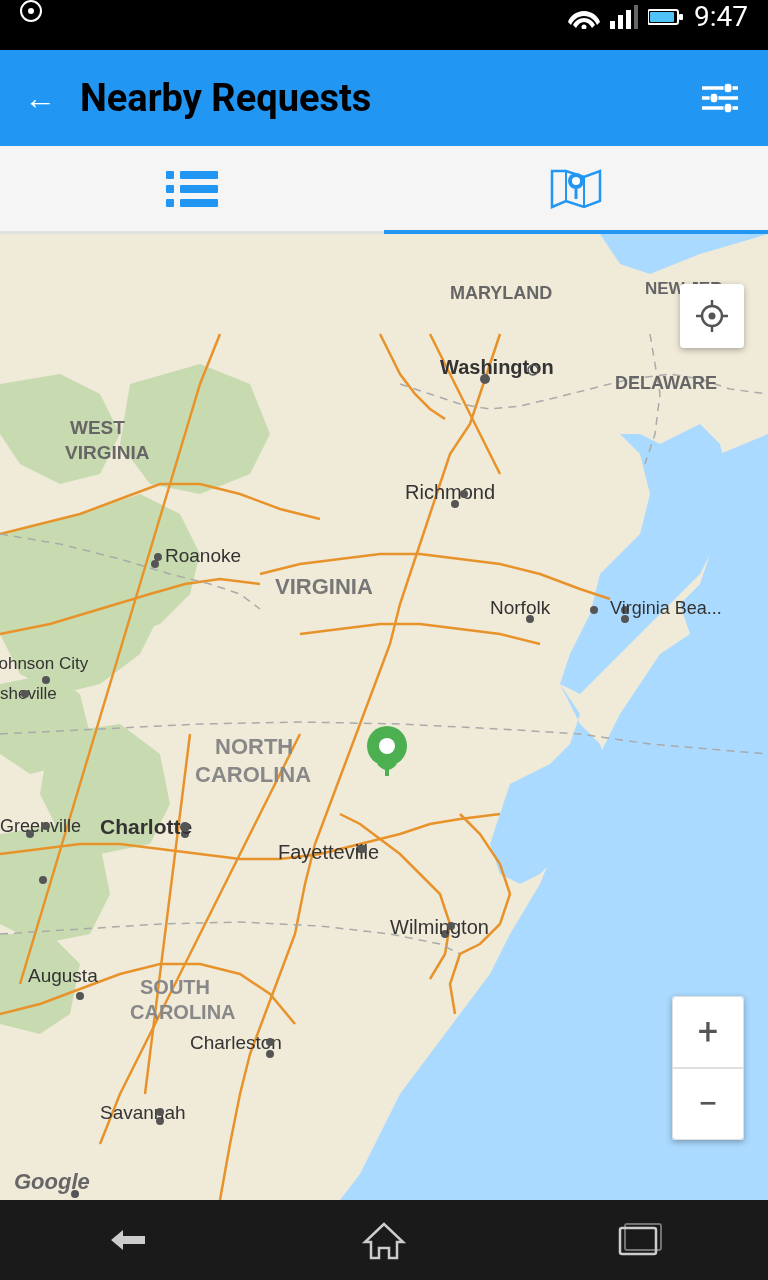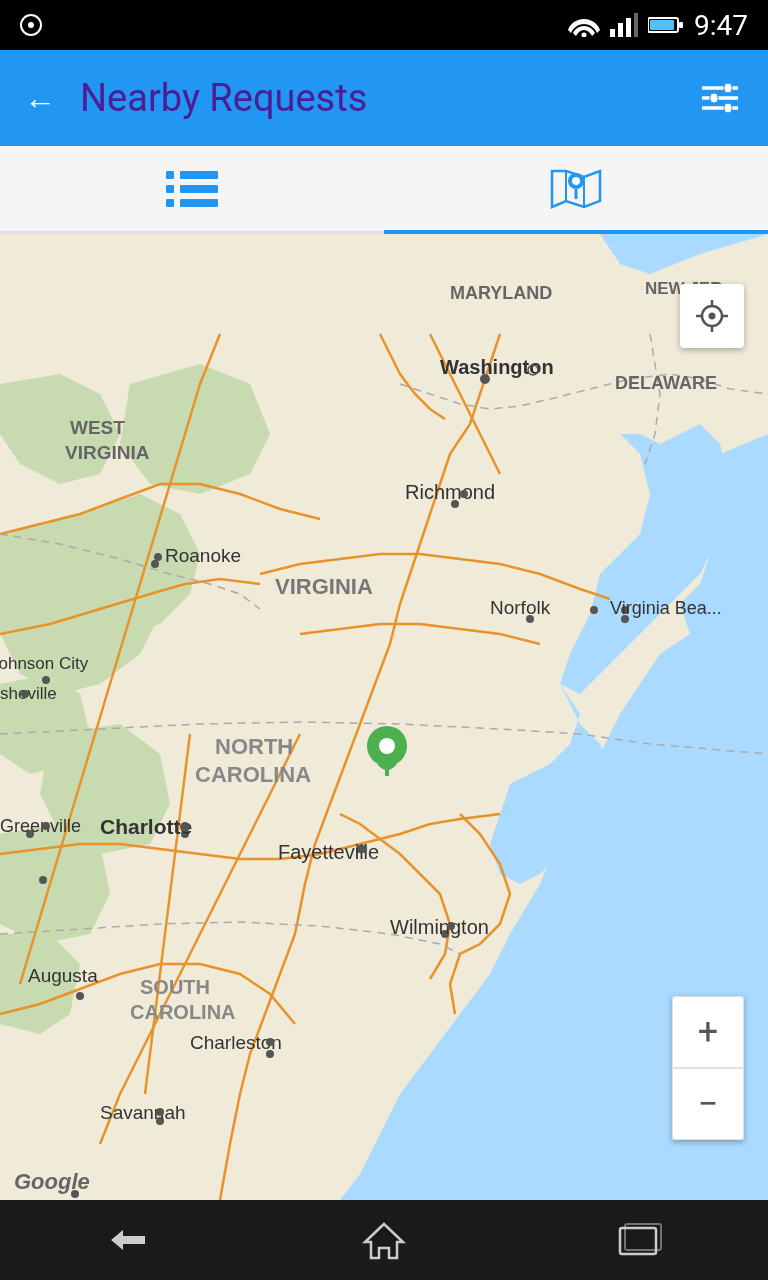--- a/index.html
+++ b/index.html
@@ -10,21 +10,21 @@
       font-family: 'Roboto', Arial, sans-serif;
       background: #000;
     }
 
     
     .status-bar {
       width: 100%;
       height: 50px;
       background: #000;
       display: flex;
-      align-items: center;
+      align-items: flex-start;
       justify-content: space-between;
       padding: 0 20px;
       color: #fff;
     }
     .status-left {
       display: flex;
       align-items: center;
     }
     .status-circle {
       width: 22px;
@@ -70,23 +70,23 @@
       align-items: center;
       gap: 24px;
     }
     .back-arrow {
       color: #fff;
       font-size: 32px;
       cursor: pointer;
       line-height: 1;
     }
     .app-bar-title {
-      color: #4c1d95;
+      color: #000000;
       font-size: 38px;
-      font-weight: 400;
+      font-weight: 700;
     }
 
     
     .tab-bar {
       width: 100%;
       height: 88px;
       background: #f5f5f5;
       display: flex;
       border-bottom: 3px solid #e0e0e0;
     }

